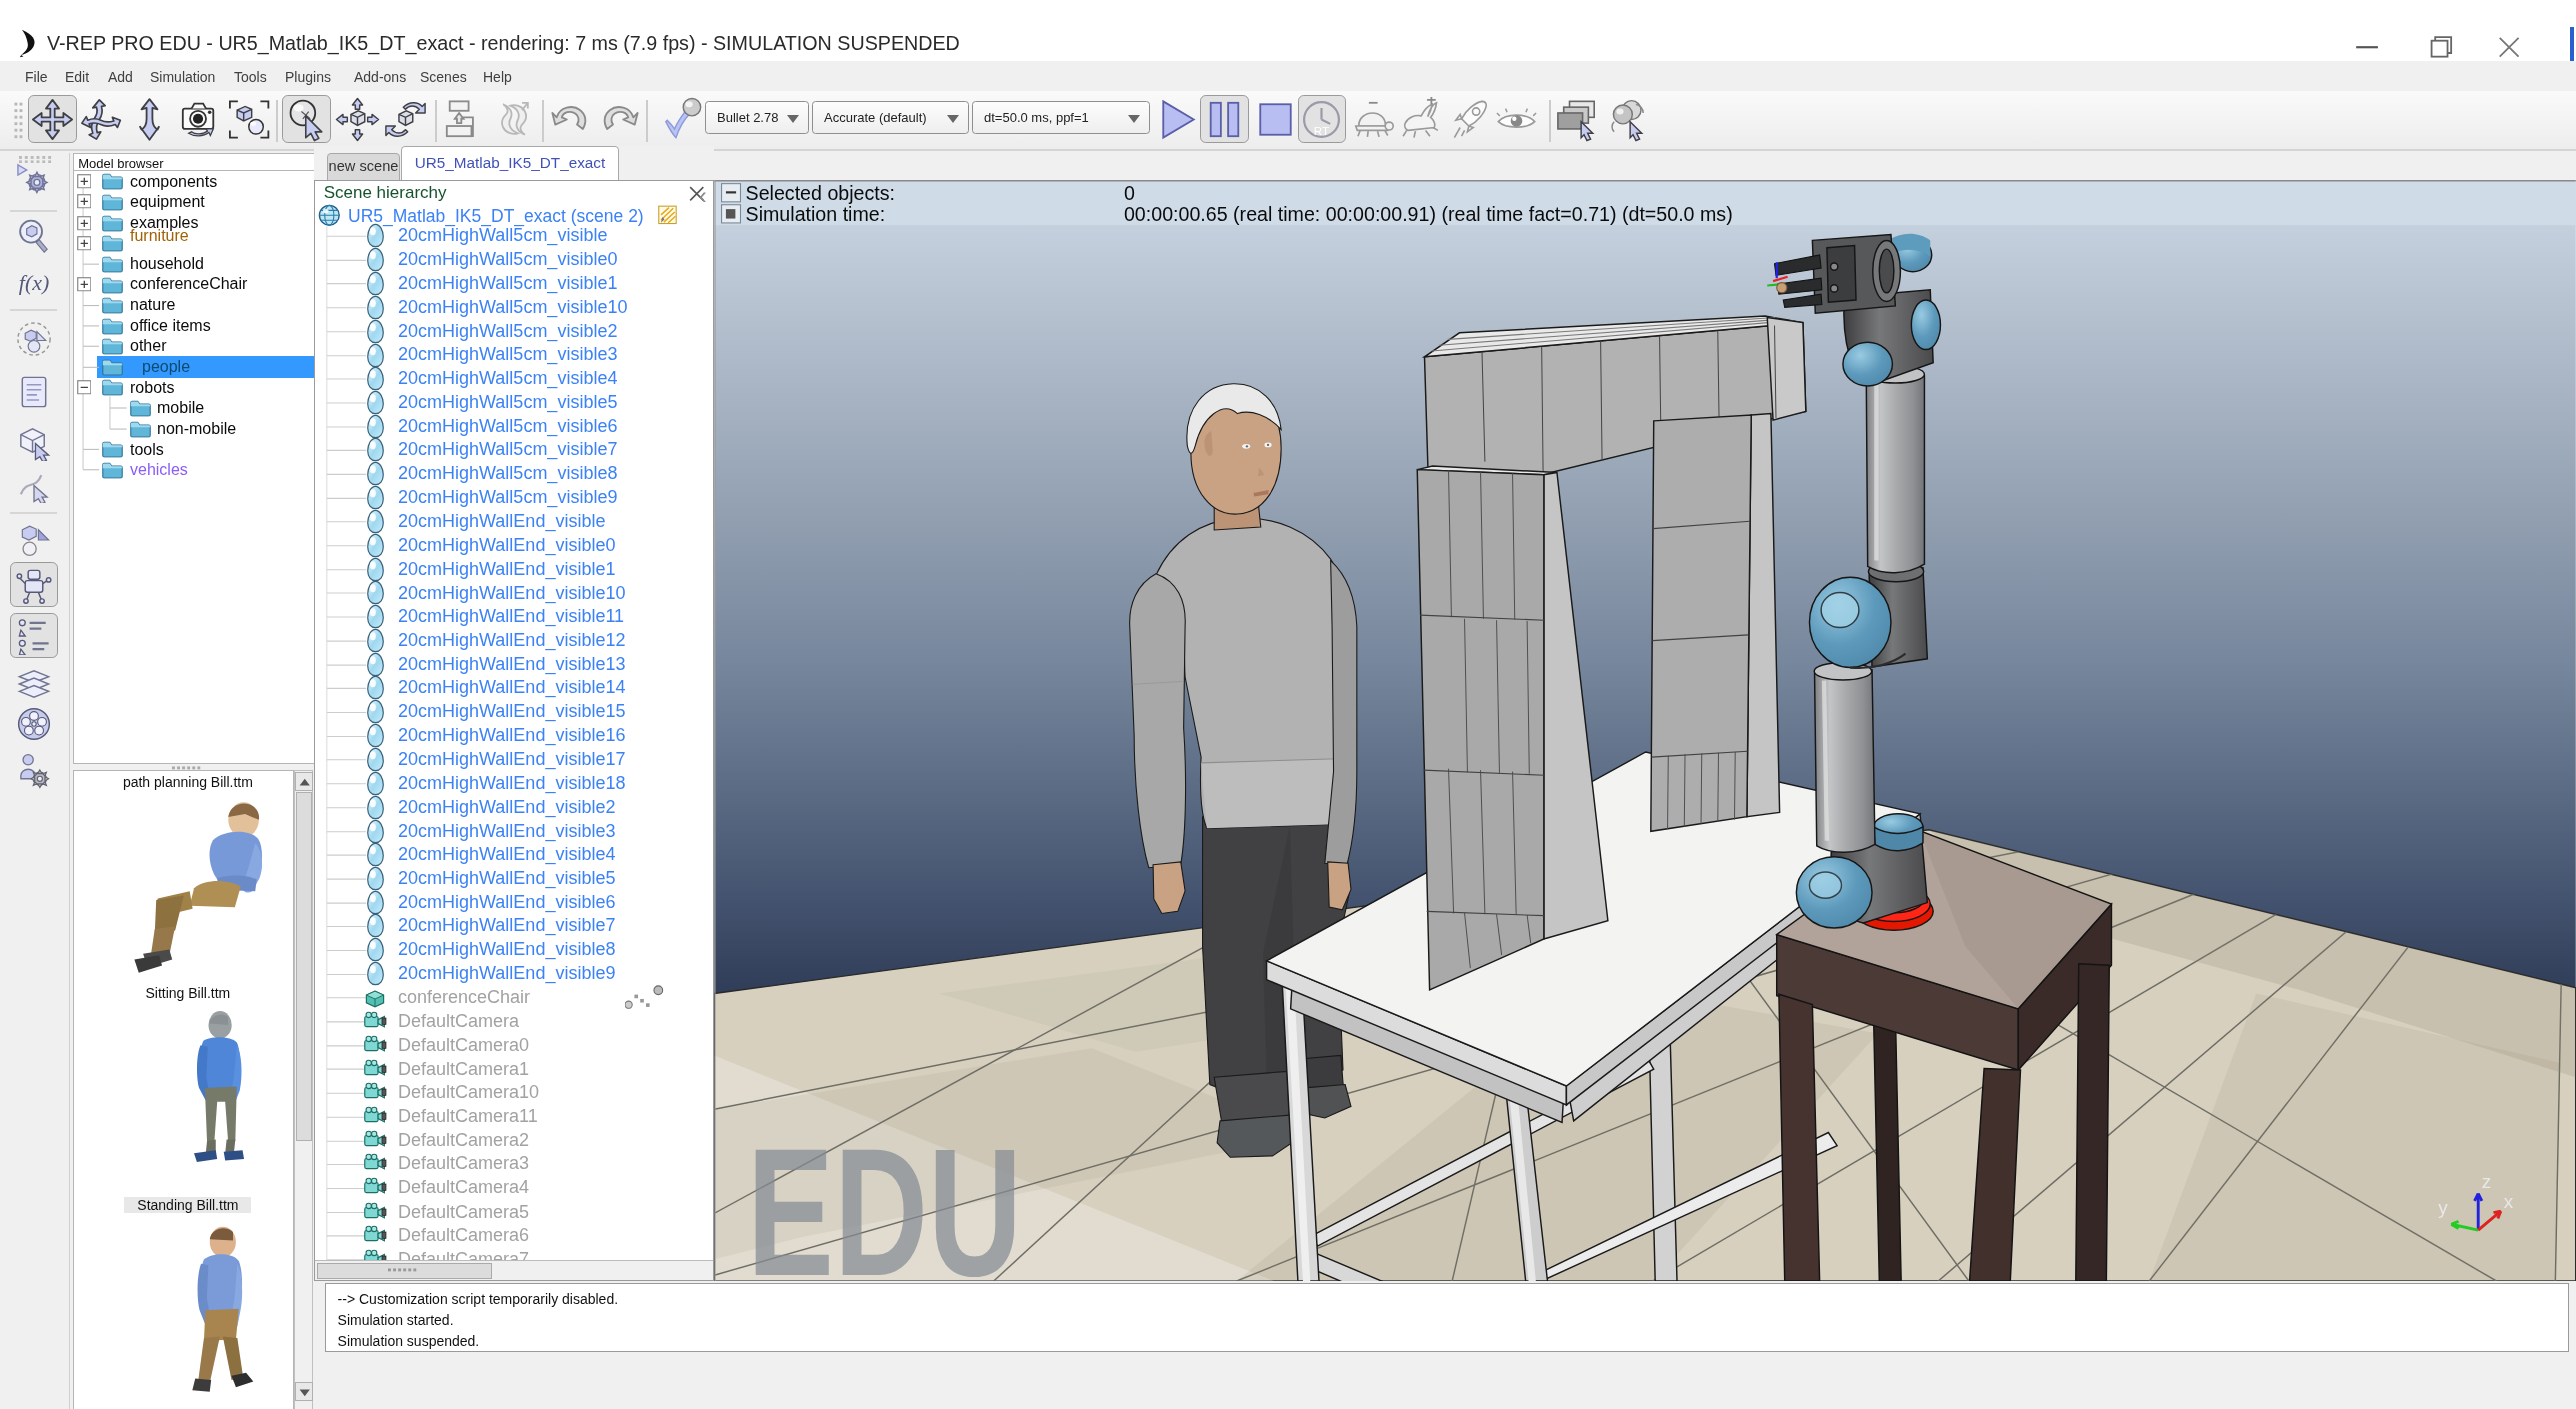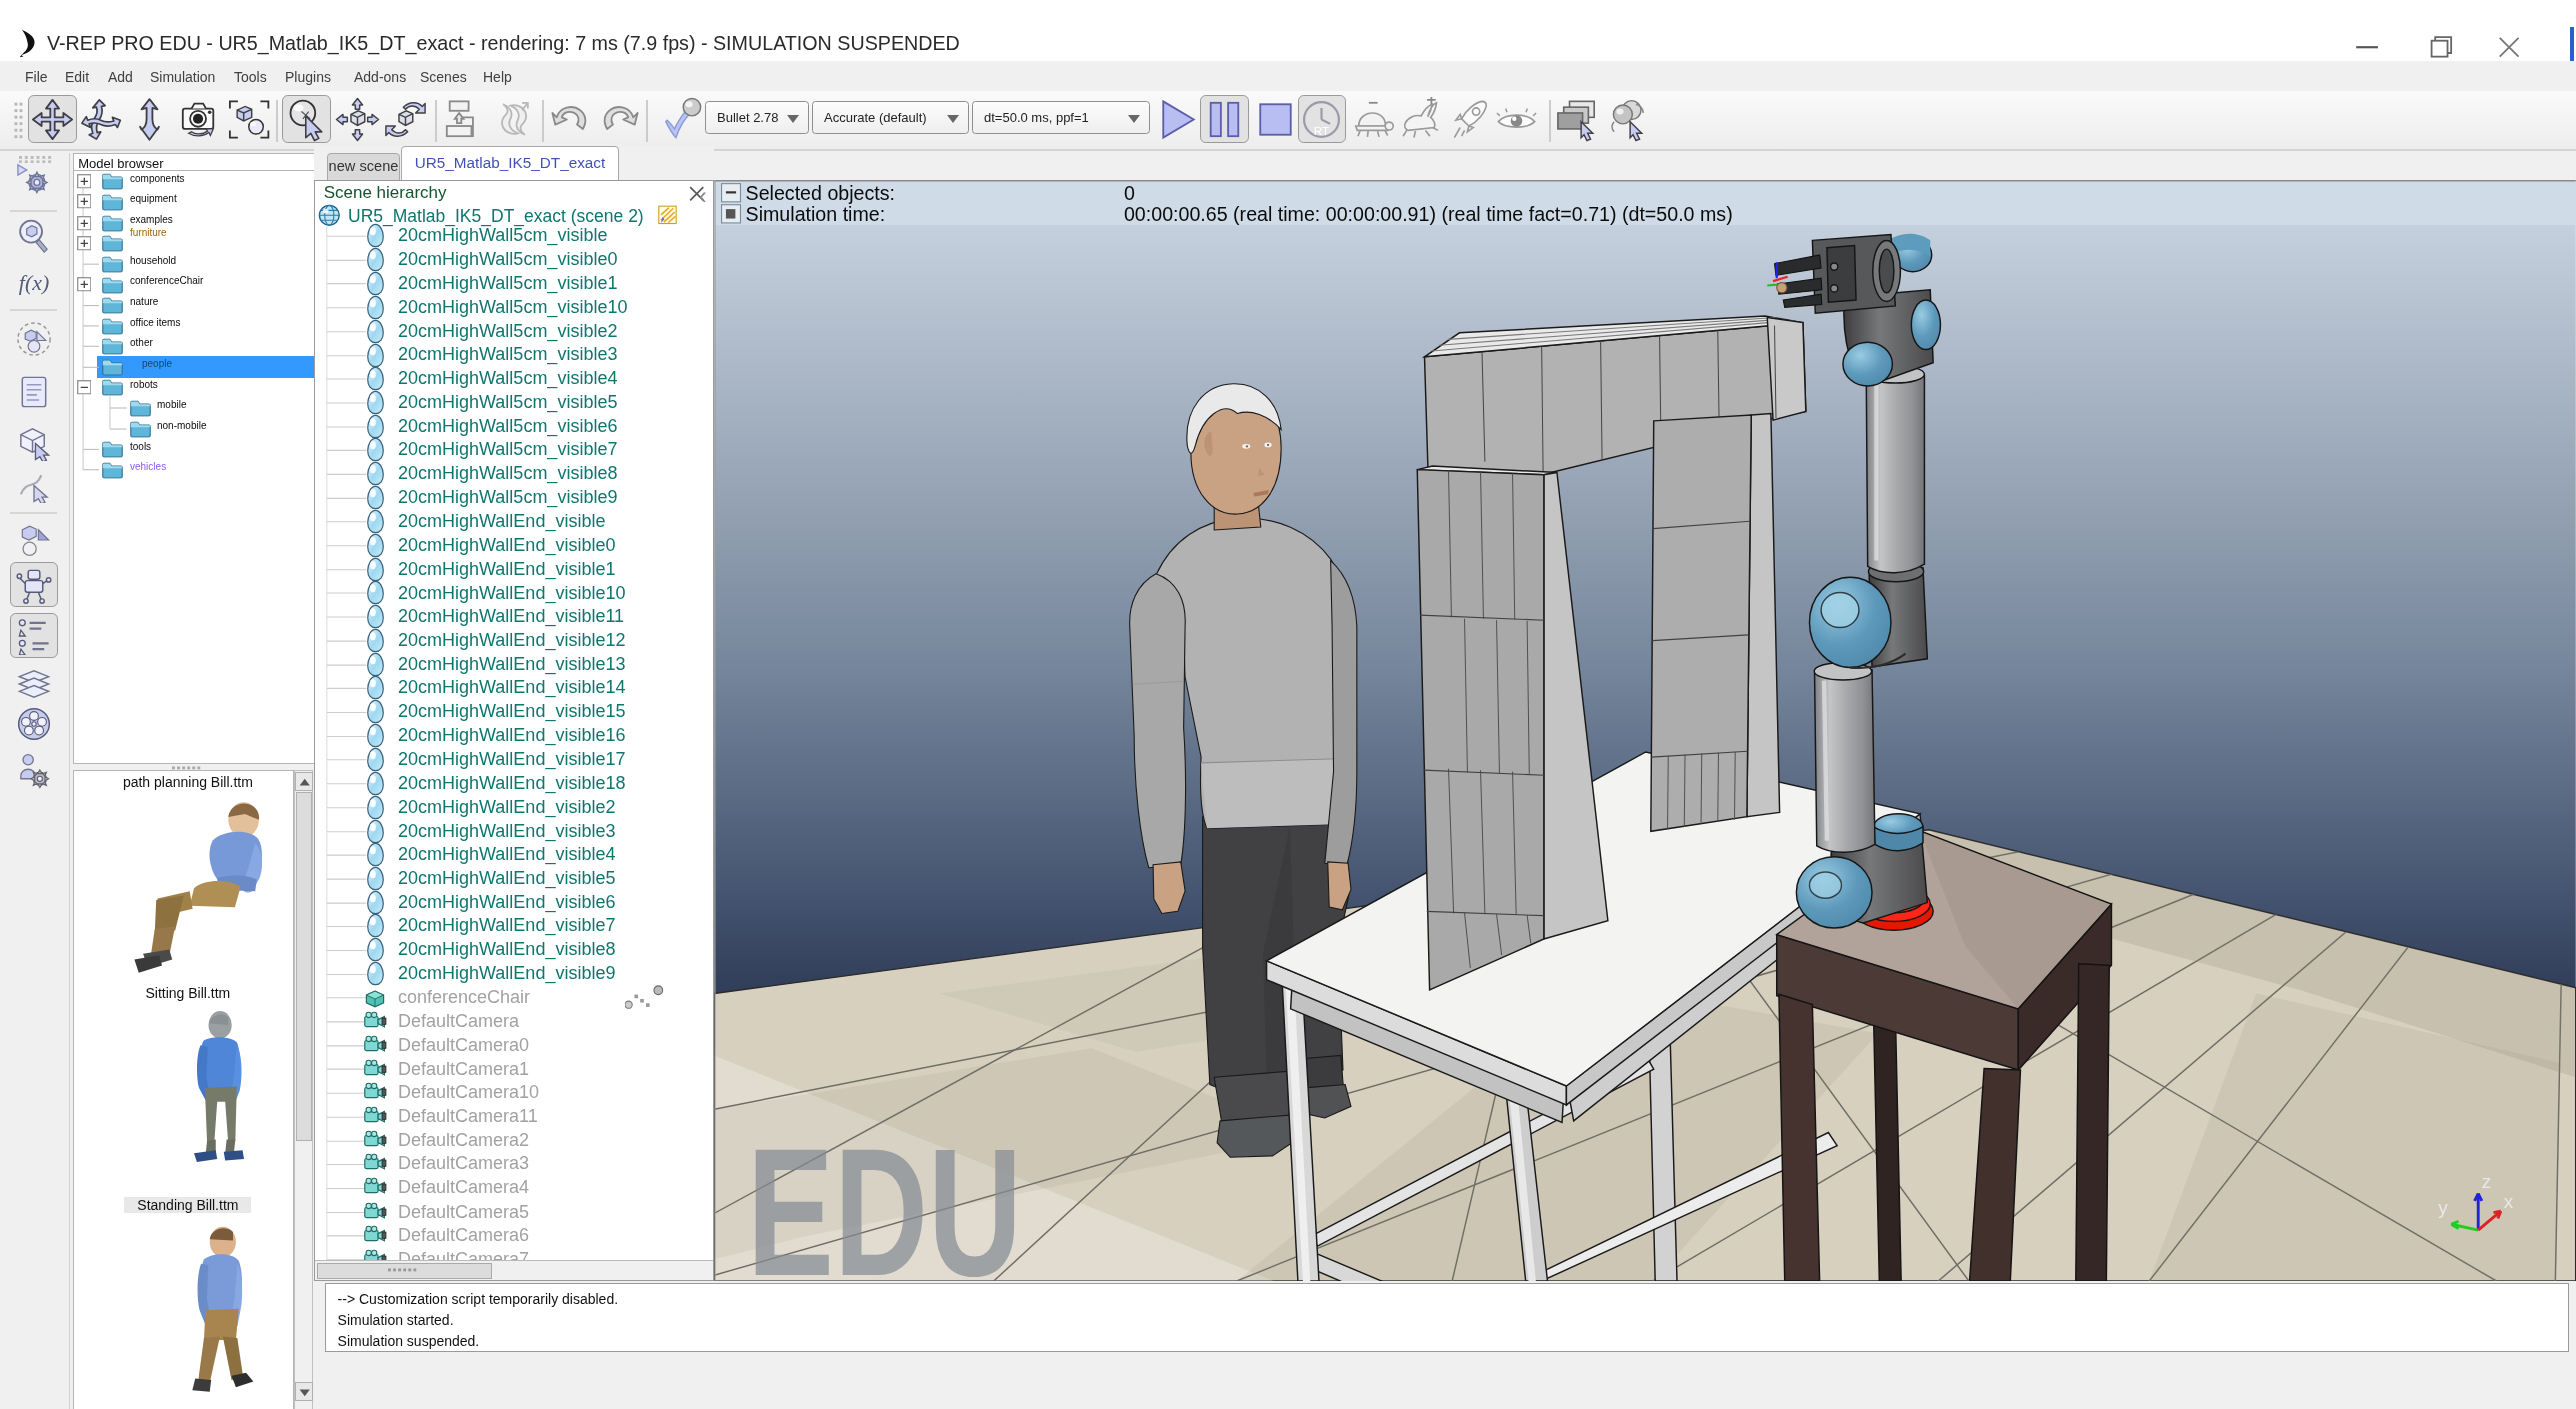--- a/index.html
+++ b/index.html
@@ -18,34 +18,34 @@
  border-radius:3.6px;font-size:13px;color:#222;white-space:nowrap}
 .combo .arr{position:absolute;right:8.7px;top:42%;width:0;height:0;
  border-left:6.6px solid transparent;border-right:6.6px solid transparent;border-top:8px solid #666}
 .leftstrip{left:0;top:153px;width:70px;height:1257px;background:#f0f0f0;border-right:1.5px solid #d0d0d0}
 .lsep{position:absolute;left:10.2px;width:47px;height:1.5px;background:#d6d6d6}
 .mb{left:70px;top:153px;width:255px;height:1257px;background:#f0f0f0}
 .mbhead{left:2.9px;top:0px;width:251px;height:17.5px;background:#fff;border:0.7px solid #b5b5b5;
  padding-left:4.4px;padding-top:1.5px;font-size:13px;color:#111}
 .mbtree{left:2.9px;top:17.5px;width:243px;height:593px;background:#fff;border:0.7px solid #b5b5b5;border-top:none}
 .mbsb{left:246px;top:17.5px;width:14.6px;height:593px;background:#f4f4f4;border:0.7px solid #c5c5c5}
-.trow{position:absolute;font-size:10px;color:#0a0a0a;white-space:nowrap}
+.trow{position:absolute;font-size:16px;color:#0a0a0a;white-space:nowrap}
 .thumbs{left:2.9px;top:617px;width:221px;height:640px;background:#fff;border:0.7px solid #b5b5b5}
 .tsb{left:224px;top:617px;width:19px;height:640px;background:#f0f0f0;border:0.7px solid #c0c0c0}
 .sbbtn{position:absolute;left:225px;width:17.5px;height:19px;background:#e8e8e8;border:0.7px solid #b0b0b0}
 .cap{position:absolute;width:100%;text-align:center;font-size:14px;color:#111}
 .hier{left:314px;top:180px;width:400px;height:1101px;background:#fff;border:0.7px solid #9a9a9a}
 .tabrow{left:314px;top:146px;width:400px;height:34px;background:#f0f0f0}
 .tab1{position:absolute;left:13px;top:6.6px;width:73px;height:28px;background:#d9d9d9;
  border:0.7px solid #a8a8a8;border-bottom:none;border-radius:4.4px 4.4px 0 0;
  text-align:center;font-size:14.6px;color:#333;padding-top:4.4px}
 .tab2{position:absolute;left:87px;top:0px;width:218px;height:34px;background:#fff;
  border:0.7px solid #a8a8a8;border-bottom:none;border-radius:4.4px 4.4px 0 0;
  text-align:center;font-size:15.3px;color:#4052b8;padding-top:7.3px}
-.hrow{position:absolute;font-size:18px;color:#0f766e;white-space:nowrap}
+.hrow{position:absolute;font-size:18px;color:#3b82f6;white-space:nowrap}
 .hrow.gray{color:#a2a2a2}
 .log{left:325px;top:1283px;width:2244px;height:69px;background:#fff;border:0.7px solid #9a9a9a;
  font-size:14px;color:#111;padding:5.1px 0 0 11.6px;line-height:21px}
 .luabar{left:313px;top:1352px;width:2263px;height:58px;background:#f0f0f0}
 .luain{position:absolute;left:12.4px;top:2.9px;width:1865px;height:51px;background:#fff;
  border:1.5px solid #9f9f9f;font-family:"Liberation Mono",monospace;font-size:23px;color:#8e8e8e;
  padding:11.6px 0 0 10.2px;white-space:nowrap;overflow:hidden}
 .sandbox{position:absolute;left:1883px;top:5.8px;width:320px;height:29px;
  background:linear-gradient(#fdfdfd,#ededed);border:1.5px solid #9a9a9a;border-radius:2.9px;
  font-size:16px;color:#111;padding:4.4px 0 0 10.2px}

